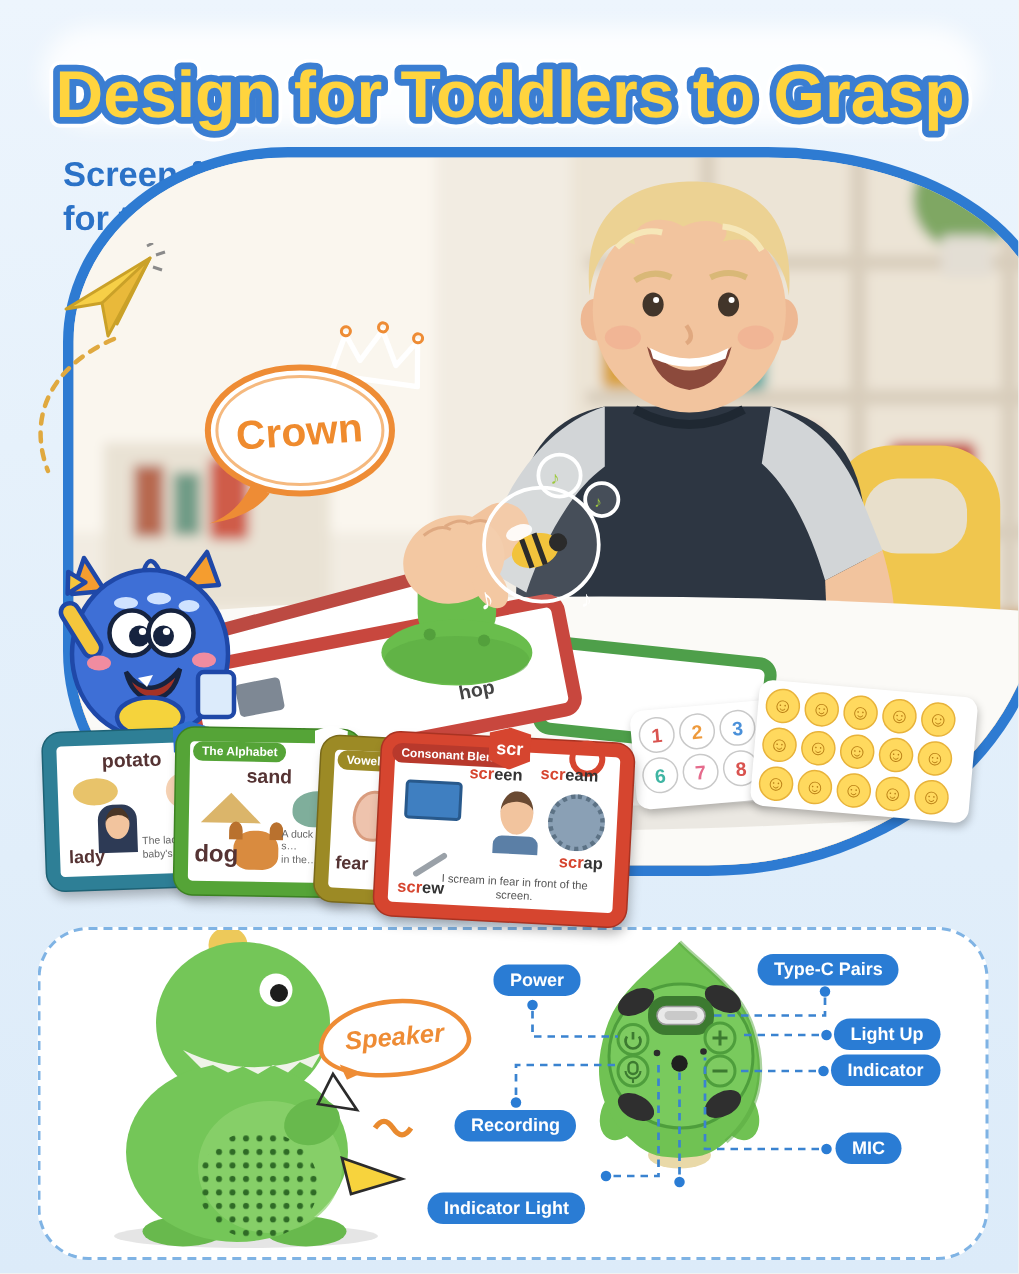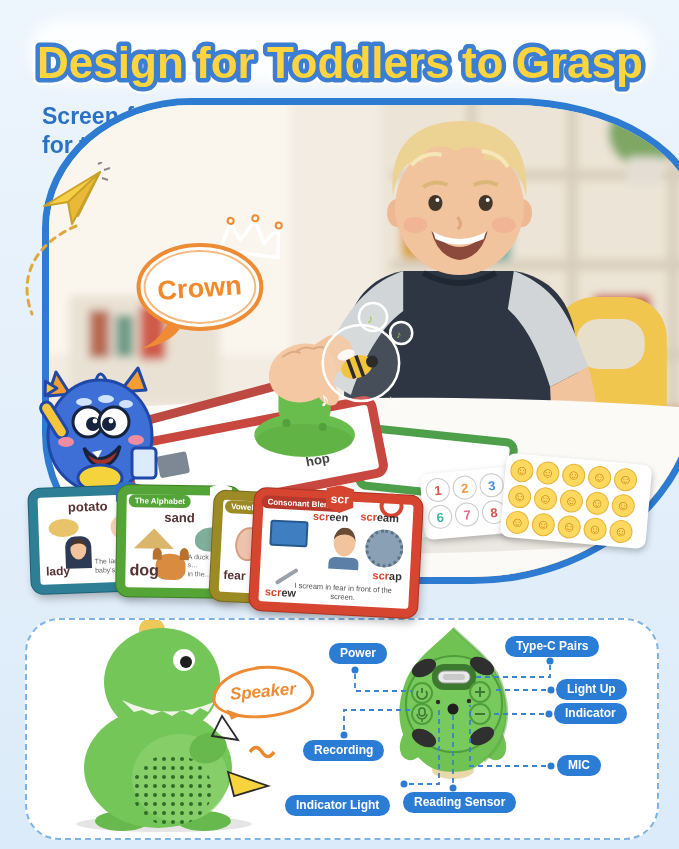--- a/index.html
+++ b/index.html
@@ -434,15 +434,14 @@
     </g>
   </svg>
 
   <div class="pill pill-power">Power</div>
   <div class="pill pill-typec">Type-C Pairs</div>
   <div class="pill pill-volup">Light Up</div>
   <div class="pill pill-voldown">Indicator</div>
   <div class="pill pill-recording">Recording</div>
   <div class="pill pill-mic">MIC</div>
   <div class="pill pill-indicator">Indicator Light</div>
-  <div class="pill pill-reading">Reading Sensor</div>
 
 </div>
 
 </body></html>

